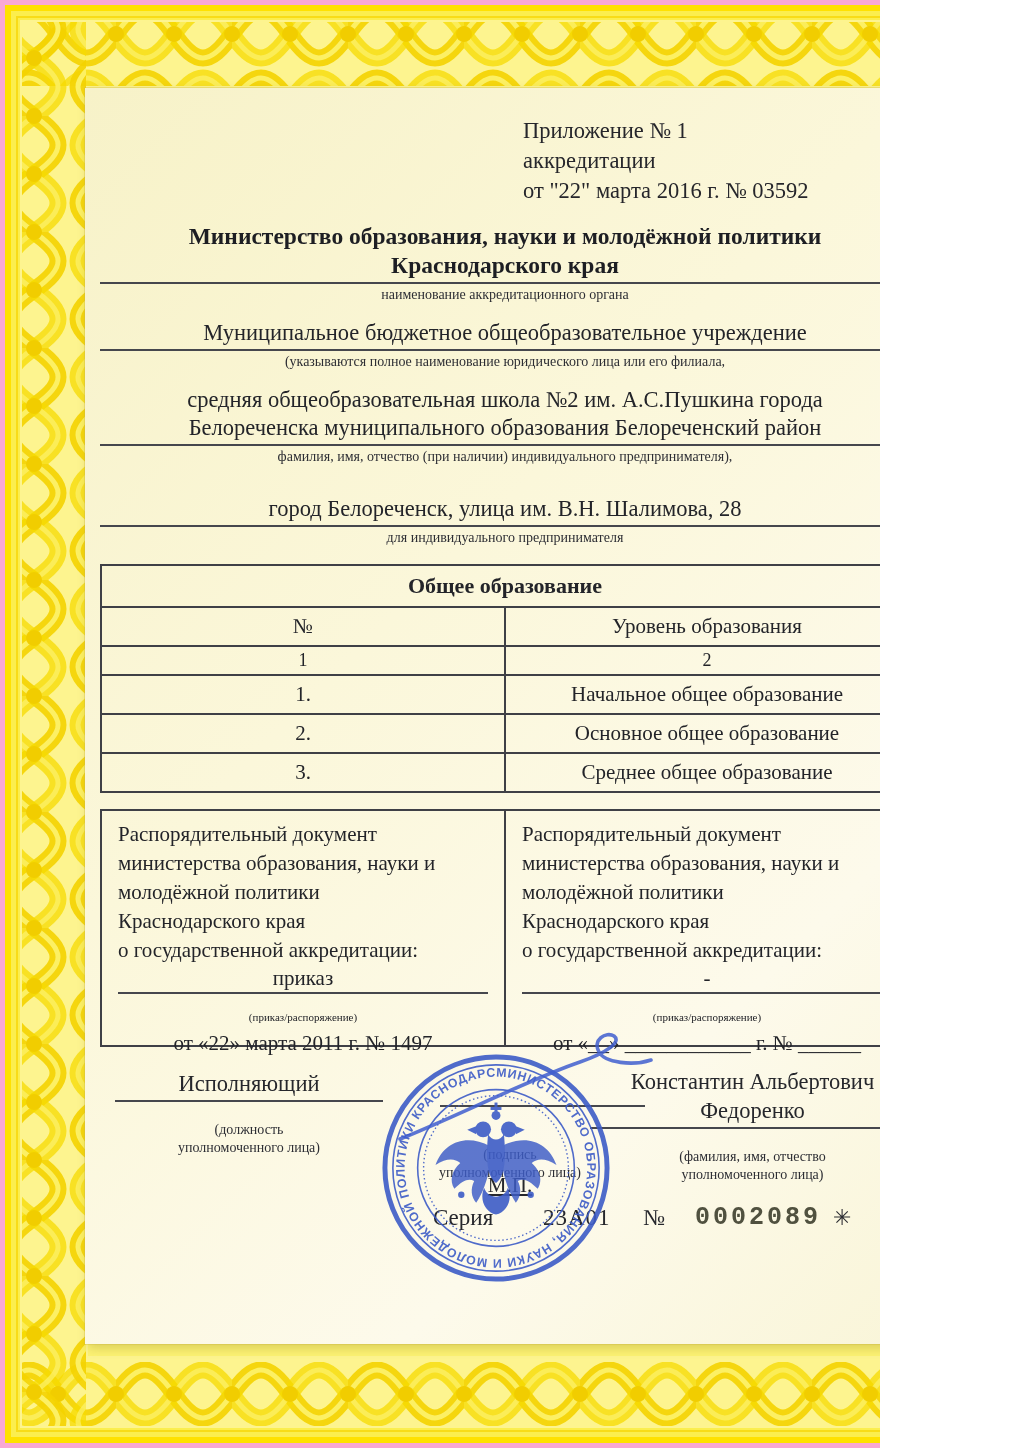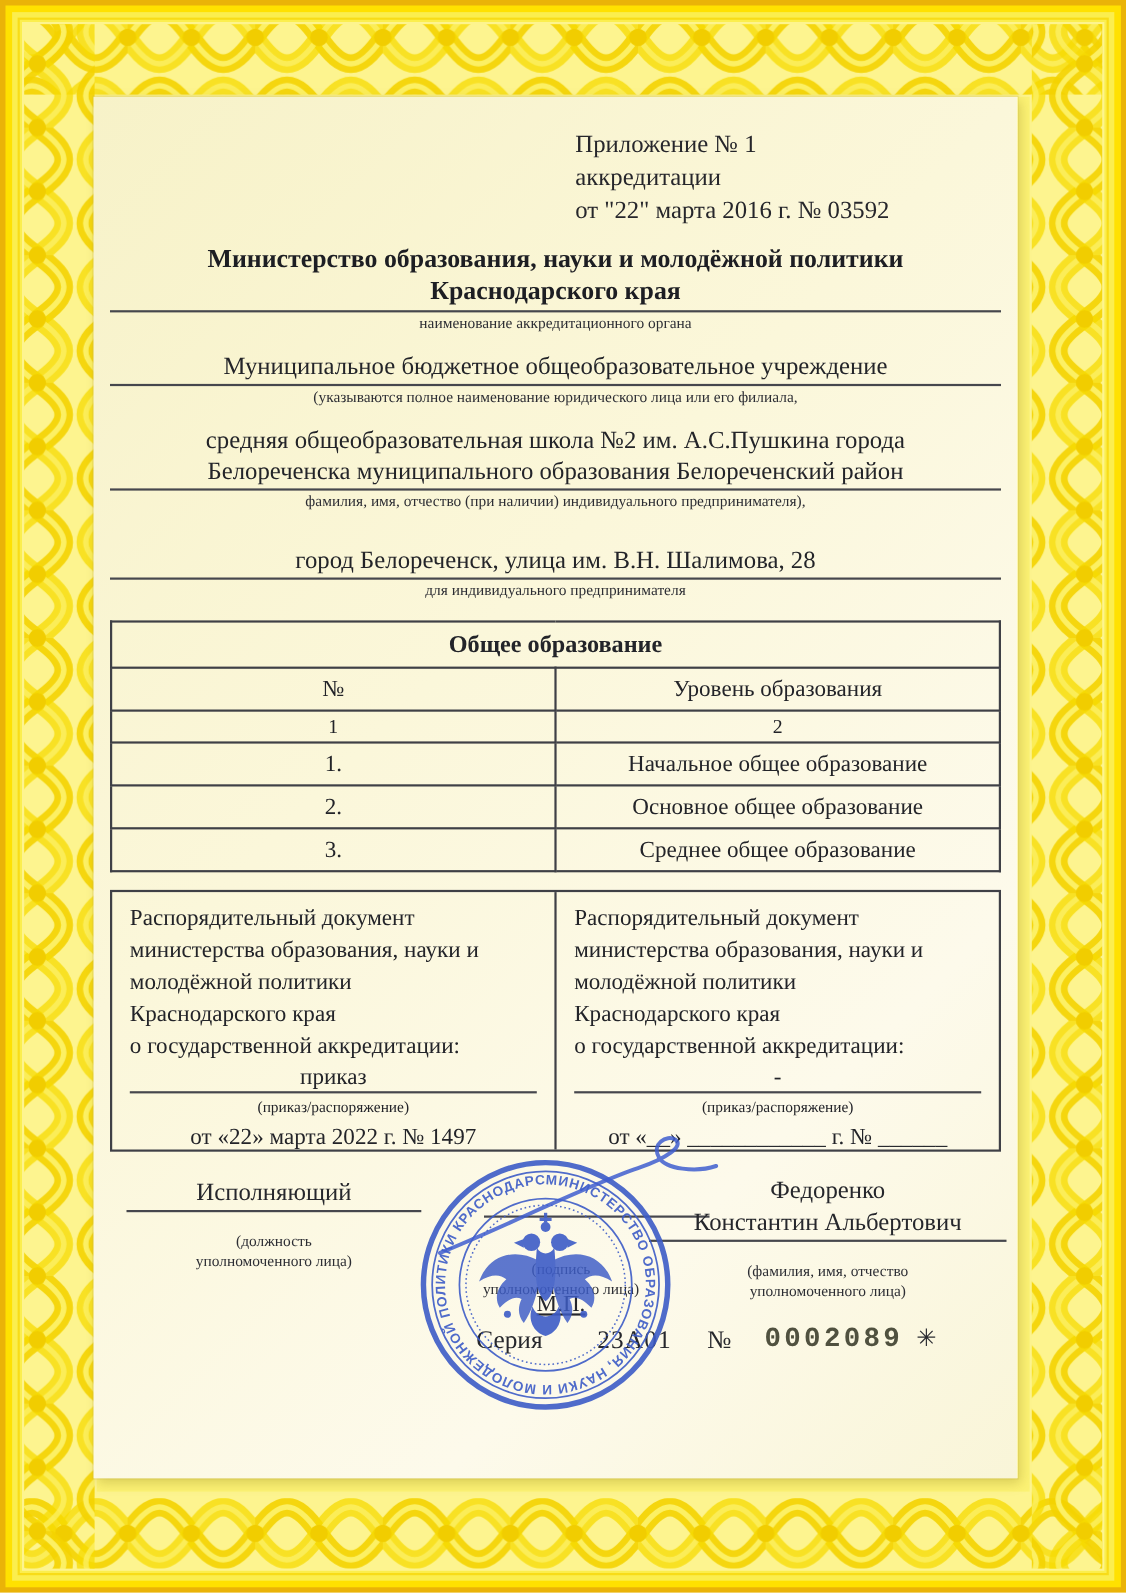--- a/index.html
+++ b/index.html
@@ -1,17 +1,17 @@
 <!DOCTYPE html>
 <html><head>
 <meta charset="utf-8">
 <style>
   html,body { margin:0; padding:0; background:#ffffff; }
   .stage {
-    position:relative; width:1024px; height:1448px; background:#eab308;
+    position:relative; width:880px; height:1448px; background:#f9a8d4;
     font-family:"Liberation Serif","DejaVu Serif",serif; color:#26272c; overflow:hidden;
   }
   .frame-svg { position:absolute; left:0; top:0; }
   .paper {
     position:absolute; left:85px; top:88px; width:840px; height:1256px;
     background:linear-gradient(135deg,#f7f2c8 0%, #fbf7da 40%, #fdfaeb 75%, #f9f5d8 100%);
     box-shadow:0 0 0 1px rgba(205,185,70,.35), 3px 4px 10px rgba(130,110,20,.28);
   }
   .appendix { margin:28px 15px 16px 438px; font-size:22.5px; line-height:30px; color:#26262b; }
   .field { margin:0 15px; }
@@ -32,21 +32,21 @@
   }
   table.edu td.title { font-weight:bold; font-size:22px; padding:7px 4px; }
   table.edu td.sub { font-size:18px; padding:3px 4px; }
   .col-num { width:62px; }
 
   .orders { margin:16px 15px 0; height:238px; display:flex; border:2px solid #3f4046; box-sizing:border-box; }
   .order-box { flex:1; padding:9px 16px 10px; display:flex; flex-direction:column; font-size:21px; line-height:29px; color:#232429; box-sizing:border-box; }
   .order-box.left { border-right:2px solid #3f4046; }
   .order-bottom { margin-top:auto; text-align:center; }
   .order-value { border-bottom:2px solid #46474d; font-size:21px; line-height:27px; }
-  .order-cap { font-size:14px; line-height:15px; padding-top:6px; }
+  .order-cap { font-size:11px; line-height:15px; padding-top:16px; }
   .order-date { font-size:21px; padding-top:4px; }
 
   .sig-section { position:relative; height:216px; }
   .sig-col { position:absolute; }
   .sig-val { text-align:center; font-size:22.5px; line-height:29px; border-bottom:2px solid #46474d; padding-bottom:2px; }
   .sig-cap { text-align:center; font-size:14px; line-height:18px; padding-top:19px; color:#2d2e34; }
   .sign-line { position:absolute; left:355px; top:58px; width:205px; border-bottom:2px solid #46474d; }
   .sign-cap-block { position:absolute; left:330px; top:80px; width:190px; z-index:1; }
   .mp { position:absolute; left:330px; top:126px; width:190px; text-align:center; font-size:21px; z-index:1;text-decoration:underline; }
   .serial-row { position:absolute; top:158px; left:0; width:100%; height:40px; z-index:1; }
@@ -165,21 +165,21 @@
     <div class="orders">
       <div class="order-box left">
         <div>Распорядительный документ</div>
         <div>министерства образования, науки и</div>
         <div>молодёжной политики</div>
         <div>Краснодарского края</div>
         <div>о государственной аккредитации:</div>
         <div class="order-bottom">
           <div class="order-value">приказ</div>
           <div class="order-cap">(приказ/распоряжение)</div>
-          <div class="order-date">от «22» марта  2022  г.  № 1497</div>
+          <div class="order-date">от «22» марта  2011  г.  № 1497</div>
         </div>
       </div>
       <div class="order-box">
         <div>Распорядительный документ</div>
         <div>министерства образования, науки и</div>
         <div>молодёжной политики</div>
         <div>Краснодарского края</div>
         <div>о государственной аккредитации:</div>
         <div class="order-bottom">
           <div class="order-value">-</div>
@@ -203,22 +203,22 @@
 
       <div class="sign-line"></div>
       <div class="sign-cap-block sig-cap">
         <div>(подпись</div>
         <div>уполномоченного лица)</div>
       </div>
       <div class="mp">М.П.</div>
 
       <div class="sig-col" style="left:505px; top:20px; width:325px;">
         <div class="sig-val">
+          <div>Константин Альбертович</div>
           <div>Федоренко</div>
-          <div>Константин Альбертович</div>
         </div>
         <div class="sig-cap">
           <div>(фамилия, имя, отчество</div>
           <div>уполномоченного лица)</div>
         </div>
       </div>
 
       <div class="serial-row">
         <span class="series-label">Серия</span>
         <span class="series-value">23А01</span>

